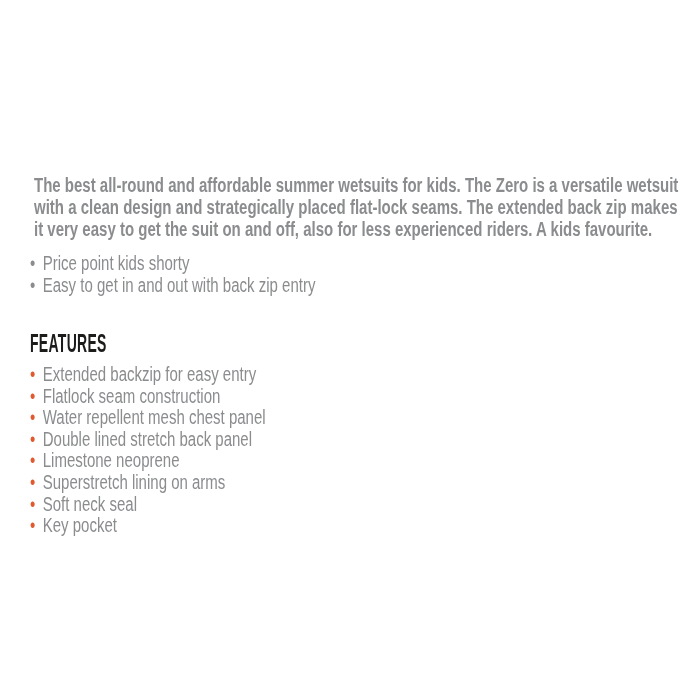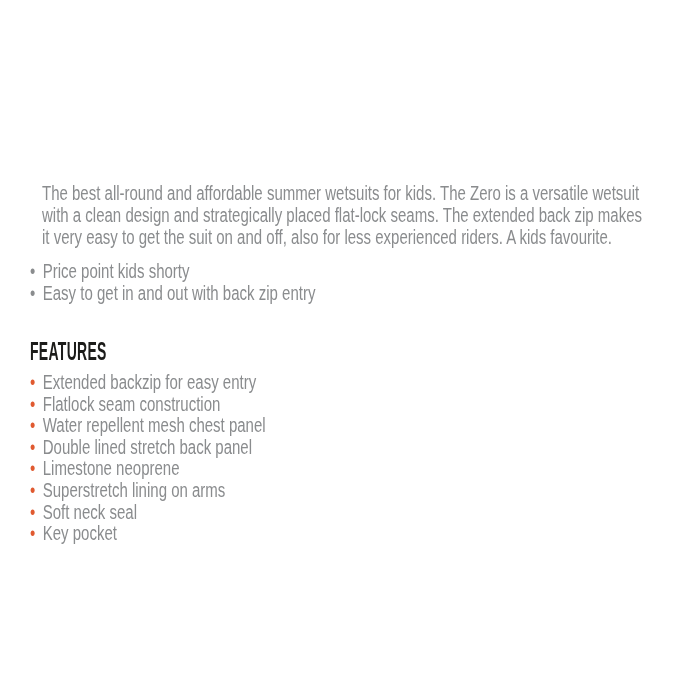--- a/index.html
+++ b/index.html
@@ -27,21 +27,21 @@
   .body-line,
   .b-item {
     font-size: 20px;
     line-height: 22px;
     color: #8a8c8e;
     white-space: nowrap;
     transform: scaleX(0.75);
     transform-origin: left;
     letter-spacing: 0;
   }
-  .paragraph { margin: 12px; }
+  .paragraph { margin: 4px; font-weight: bold; }
   .bullet-list {
     list-style: none;
     margin: 0;
     padding: 0;
   }
   .highlight-list { margin-top: 12px; }
   .features-list  { margin-top: 8px; }
   .features-list .b-item { line-height: 21.6px; }
   .b-item { display: flex; }
   .bullet {

